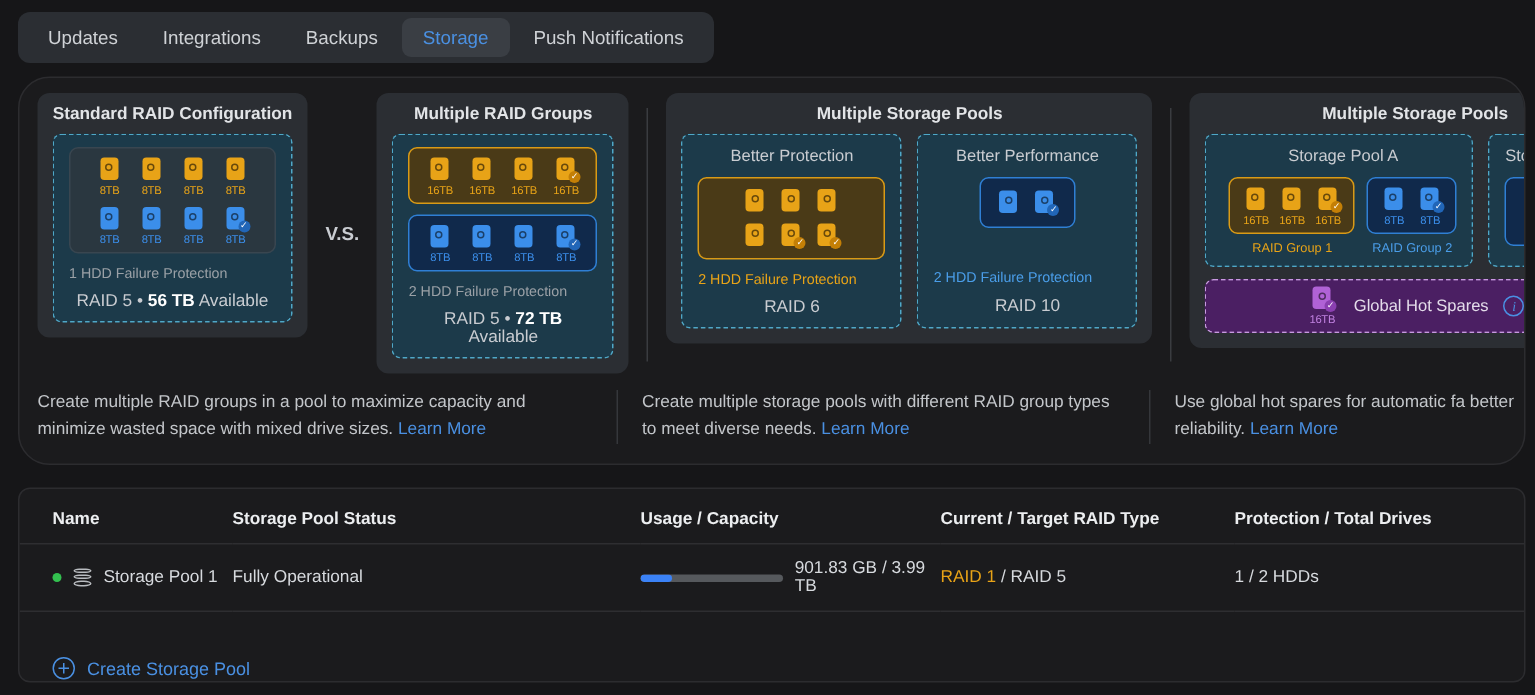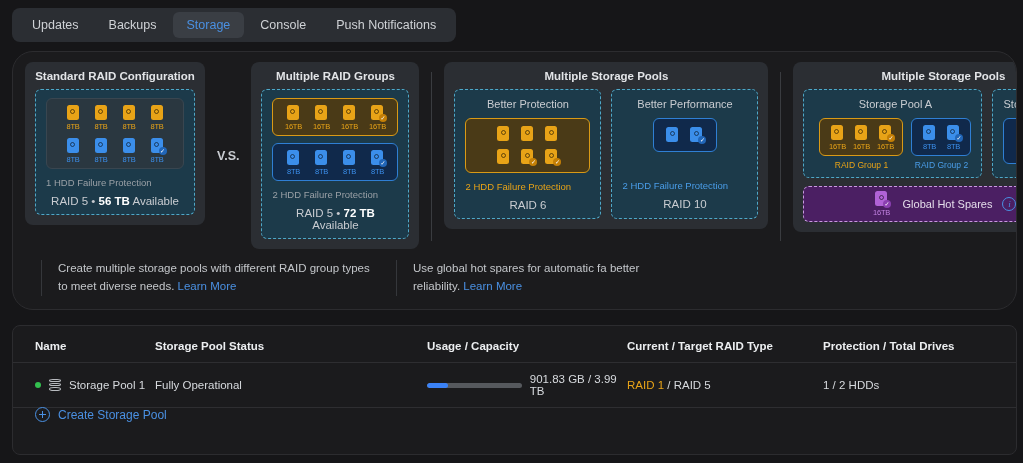--- a/index.html
+++ b/index.html
@@ -189,44 +189,44 @@
   .db-ico i:nth-child(2){ top: 4.4px; }
   .db-ico i:nth-child(3){ top: 8.8px; }
 
   .ok { color: #3ec25a; }
   .usage-cell { display: flex; align-items: center; gap: 8px; }
   .bar { width: 102px; height: 5px; border-radius: 3px; background: #56595d; position: relative; overflow: hidden; }
   .bar > span { position: absolute; left:0; top:0; height: 100%; background: #3b82f6; border-radius: 3px; }
   .raid-cur { color: #e8a317; }
 
   .create-row {
-    position: absolute; left: 22px; top: 81px;
+    position: absolute; left: 22px; top: 112px;
     display: flex; align-items: center; gap: 8px;
     color: #4a90e2; font-size: 12px; cursor: pointer;
   }
   .plus-ico {
     width: 15px; height: 15px; border-radius: 50%;
     border: 1.3px solid #4a90e2; position: relative;
   }
   .plus-ico:before, .plus-ico:after {
     content:""; position: absolute; background: #4a90e2;
   }
   .plus-ico:before { left: 3px; top: 6px; width: 7px; height: 1.3px; }
   .plus-ico:after { left: 6px; top: 3px; width: 1.3px; height: 7px; }
 </style>
 </head>
 <body>
 
 <div class="page">
 
   <div class="tabbar">
     <div class="tab">Updates</div>
+    <div class="tab">Integrations</div>
     <div class="tab">Backups</div>
     <div class="tab active">Storage</div>
-    <div class="tab">Console</div>
     <div class="tab">Push Notifications</div>
   </div>
 
   <div class="panel panel-top">
 
     <div class="cards-row">
 
       <div class="card" style="width:180px;">
         <div class="card-title">Standard RAID Configuration</div>
         <div class="dashed">
@@ -527,20 +527,24 @@
             <div class="lbl">16TB</div>
           </div>
           <div class="hs-label">Global Hot Spares</div>
           <div class="info-ico">i</div>
         </div>
       </div>
 
     </div>
 
     <div class="desc-row">
+      <div class="desc" style="width:370px;">
+        <span>Create multiple RAID groups in a pool to maximize capacity and minimize wasted space with mixed drive sizes.</span>
+        <a href="#">Learn More</a>
+      </div>
       <div class="desc-sep"></div>
       <div class="desc" style="width:322px;">
         <span>Create multiple storage pools with different RAID group types to meet diverse needs.</span>
         <a href="#">Learn More</a>
       </div>
       <div class="desc-sep"></div>
       <div class="desc" style="width:250px;">
         <span>Use global hot spares for automatic fa better reliability.</span>
         <a href="#">Learn More</a>
       </div>

